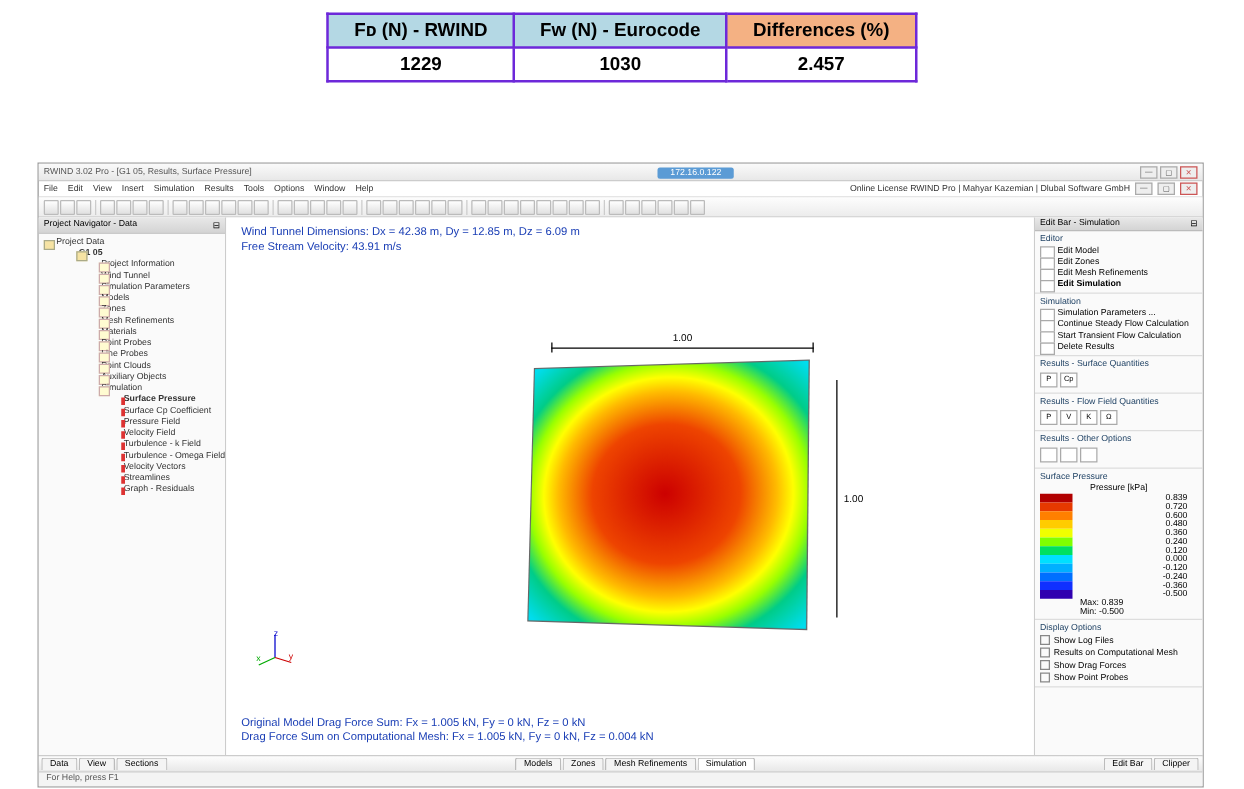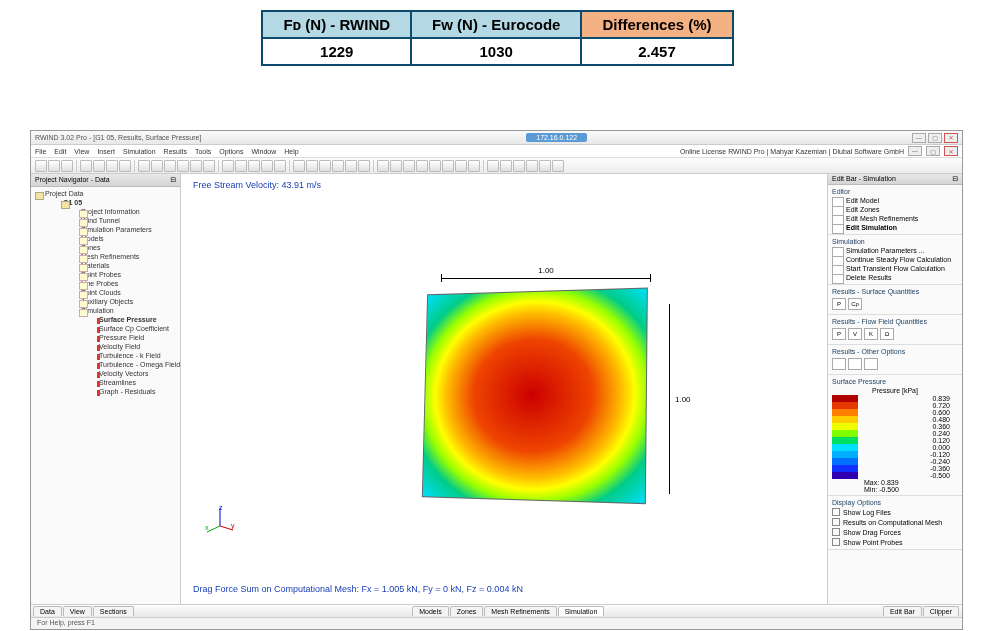--- a/index.html
+++ b/index.html
@@ -1,20 +1,20 @@
 <!DOCTYPE html>
 <html><head>
 <meta charset="utf-8">
 <style>
 * { box-sizing: border-box; margin: 0; padding: 0; font-family: Arial, sans-serif; }
 body { background: white; width: 995px; height: 631px; overflow: hidden; }
 
 
 .data-table { margin: 10px auto 0; border-collapse: collapse; }
-.data-table th, .data-table td { border: 2px solid #0c4a6e; padding: 4px 20px; text-align: center; font-weight: bold; font-size: 15px; }
+.data-table th, .data-table td { border: 2px solid #6d28d9; padding: 4px 20px; text-align: center; font-weight: bold; font-size: 15px; }
 .data-table th.blue { background: #b4d8e4; }
 .data-table th.orange { background: #f4b183; }
 
 
 .app-window { position: absolute; left: 30px; top: 130px; width: 933px; height: 500px; border: 1px solid #999; background: #fff; font-size: 8px; }
 .titlebar { background: linear-gradient(#fafafa,#e8e8e8); border-bottom: 1px solid #ccc; display: flex; align-items: center; height: 14px; padding: 0 4px; }
 .titlebar .title-left { flex: 0 0 auto; color: #555; font-size: 7px; }
 .titlebar .title-center { flex: 1; text-align: center; }
 .ip-label { background: #5b9bd5; color: #fff; padding: 1px 10px; border-radius: 2px; font-size: 7px; display: inline-block; }
 .title-right { display: flex; gap: 2px; }
@@ -223,20 +223,21 @@
               <div class="node leaf">Streamlines</div>
               <div class="node leaf">Graph - Residuals</div>
             </div>
           </div>
         </div>
       </div>
     </div>
 
     <div class="viewport">
       <div class="vp-info">
+        <div>Wind Tunnel Dimensions: Dx = 42.38 m, Dy = 12.85 m, Dz = 6.09 m</div>
         <div>Free Stream Velocity: 43.91 m/s</div>
       </div>
 
       <div class="plate-wrap">
         <div class="dim-top">
           <div class="line"></div>
           <div class="tick" style="left:0;top:4px;"></div>
           <div class="tick" style="right:0;top:4px;"></div>
           <span class="dim-label" style="left:50%;top:-4px;transform:translateX(-50%);">1.00</span>
         </div>
@@ -256,20 +257,21 @@
             <line x1="15" y1="22" x2="15" y2="4" stroke="#00c"></line>
             <line x1="15" y1="22" x2="2" y2="28" stroke="#0a0"></line>
             <line x1="15" y1="22" x2="28" y2="26" stroke="#c00"></line>
           </svg>
         <span class="z">z</span>
           <span class="x">x</span>
           <span class="y">y</span>
       </div>
 
       <div class="vp-bottom">
+        <div>Original Model Drag Force Sum: Fx = 1.005 kN, Fy = 0 kN, Fz = 0 kN</div>
         <div>Drag Force Sum on Computational Mesh: Fx = 1.005 kN, Fy = 0 kN, Fz = 0.004 kN</div>
       </div>
     </div>
 
     <div class="rightpanel">
       <div class="rp-header">
         <span>Edit Bar - Simulation</span>
         <span>⊟</span>
       </div>
       <div class="rp-section">

